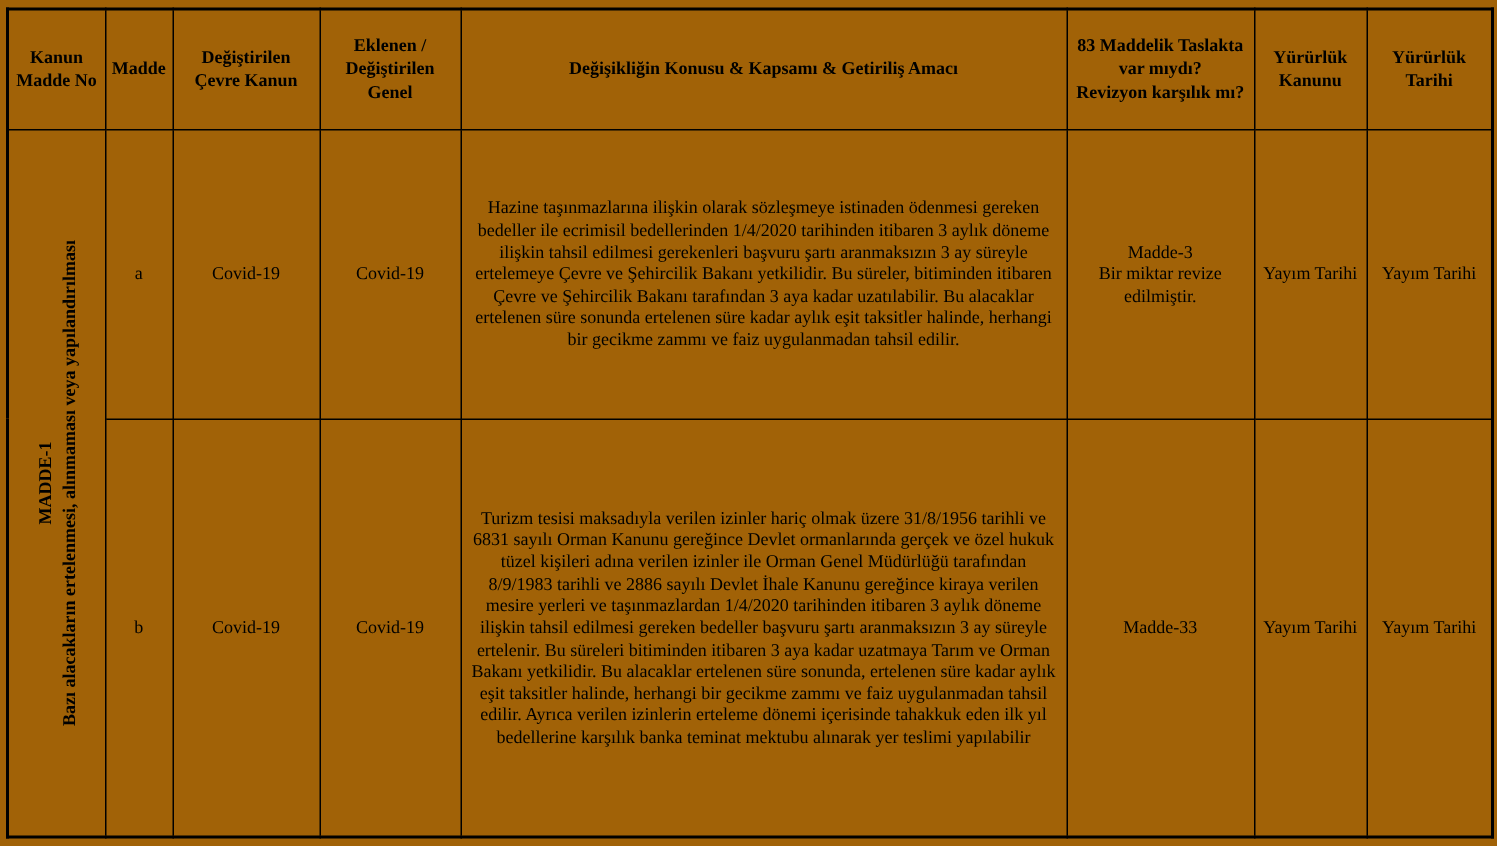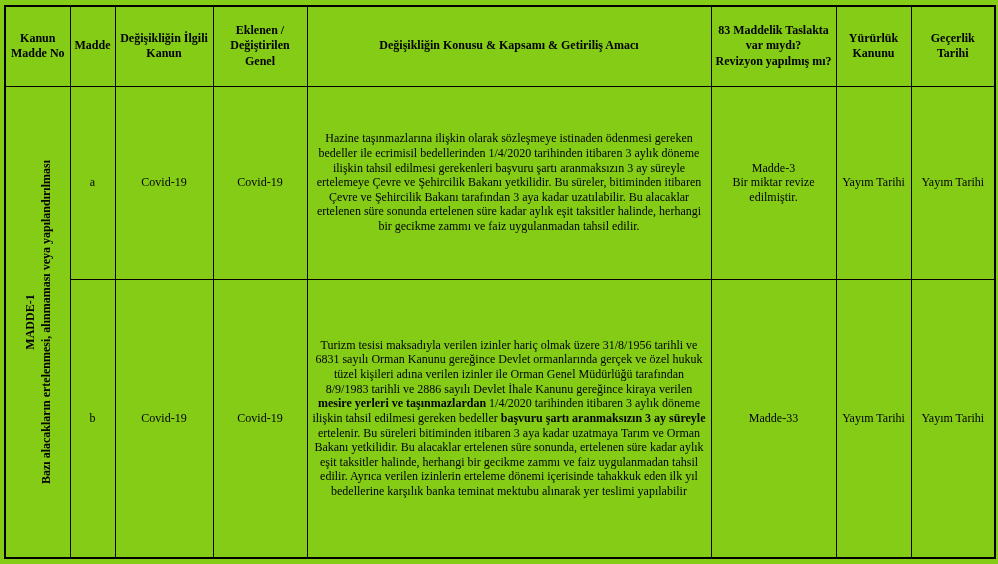--- a/index.html
+++ b/index.html
@@ -5,21 +5,21 @@
   * { box-sizing: border-box; margin: 0; padding: 0; }
   html, body {
     background: #ffffff;
     font-family: "Liberation Serif", "DejaVu Serif", serif;
     color: #000000;
   }
   .page {
     width: 998px;
     height: 564px;
     padding: 5px 4px;
-    background: #84cc16;
+    background: #a16207;
   }
   table.law-table {
     border-collapse: collapse;
     table-layout: fixed;
     width: 990px;
     border: 2px solid #000000;
   }
   table.law-table th, table.law-table td {
     border: 1.5px solid #000000;
     vertical-align: middle;
@@ -34,21 +34,21 @@
     line-height: 1.3;
   }
   tr.header-row   { height: 80px; }
   tr.row-a        { height: 193px; }
   tr.row-b        { height: 279px; }
   td.desc-cell    { padding: 4px 7px; }
   td.taslak-cell  { padding: 2px 8px; }
   td.yururluk-cell{ padding: 2px 9px; }
   td.gecerlik-cell{ padding: 2px 2px; }
   .gap-lines .line + .line { }
-  .rich-bold { font-weight: bold; }
+  .rich-bold { font-weight: normal; }
   
   td.group-cell { position: relative; padding: 0; }
   .vert-wrap {
     position: absolute;
     top: 50%; left: 50%;
     transform: translate(-50%, -50%) rotate(-90deg);
     width: 462px;
     text-align: center;
     font-weight: bold;
     font-size: 12px;
@@ -68,31 +68,31 @@
         <col style="width:94px">
       <col style="width:404px">
         <col style="width:125px">
         <col style="width:75px">
         <col style="width:84px">
     </colgroup>
     <tbody>
         <tr class="header-row">
       <th>Kanun Madde No</th>
       <th>Madde</th>
-      <th>Değişikliğin İlgili Kanun</th>
+      <th>Değiştirilen Çevre Kanun</th>
       <th>Eklenen / Değiştirilen Genel</th>
       <th>Değişikliğin Konusu &amp; Kapsamı &amp; Getiriliş Amacı</th>
       <th>
         <div class="lines">
               <div class="line">83 Maddelik Taslakta var mıydı?</div>
-              <div class="line">Revizyon yapılmış mı?</div>
+              <div class="line">Revizyon karşılık mı?</div>
             </div>
       </th>
       <th>Yürürlük Kanunu</th>
-      <th>Geçerlik Tarihi</th>
+      <th>Yürürlük Tarihi</th>
     </tr>
     <tr class="row-a">
       <td class="group-cell" rowspan="2">
         <div class="vert-wrap">
           <div>MADDE-1</div>
           <div>Bazı alacakların ertelenmesi, alınmaması veya yapılandırılması</div>
         </div>
       </td>
       <td>a</td>
       <td>Covid-19</td>

